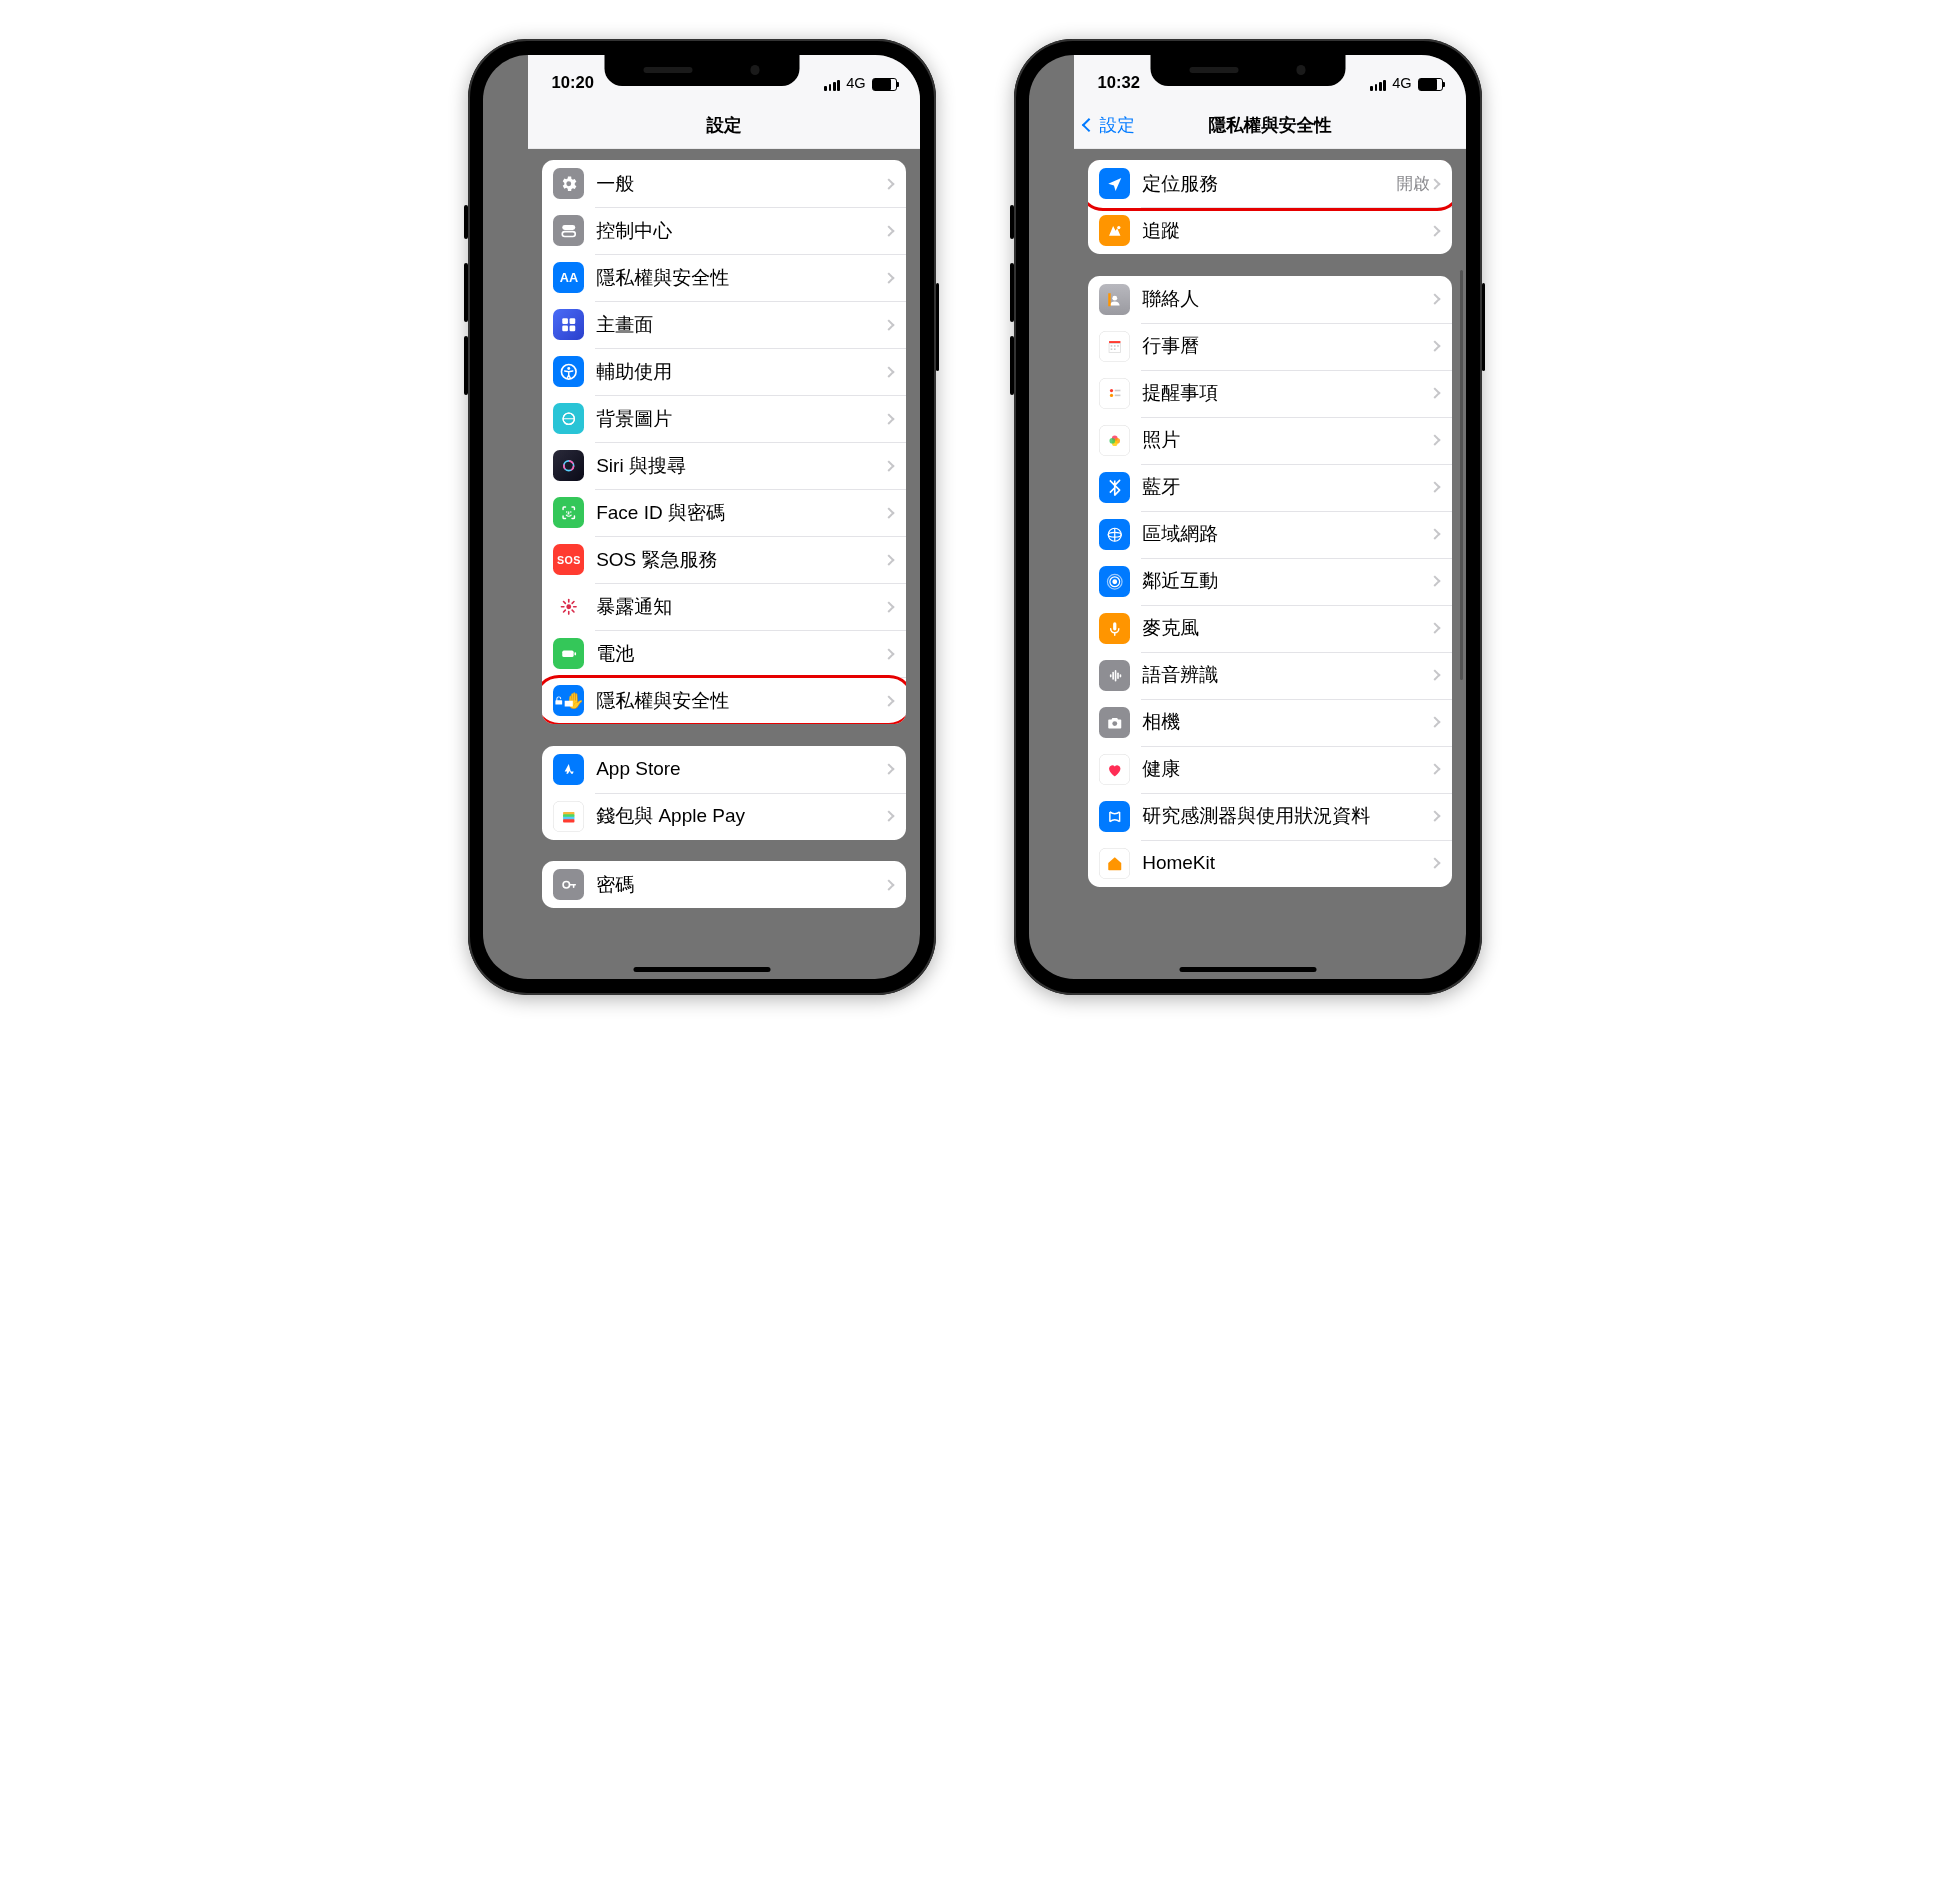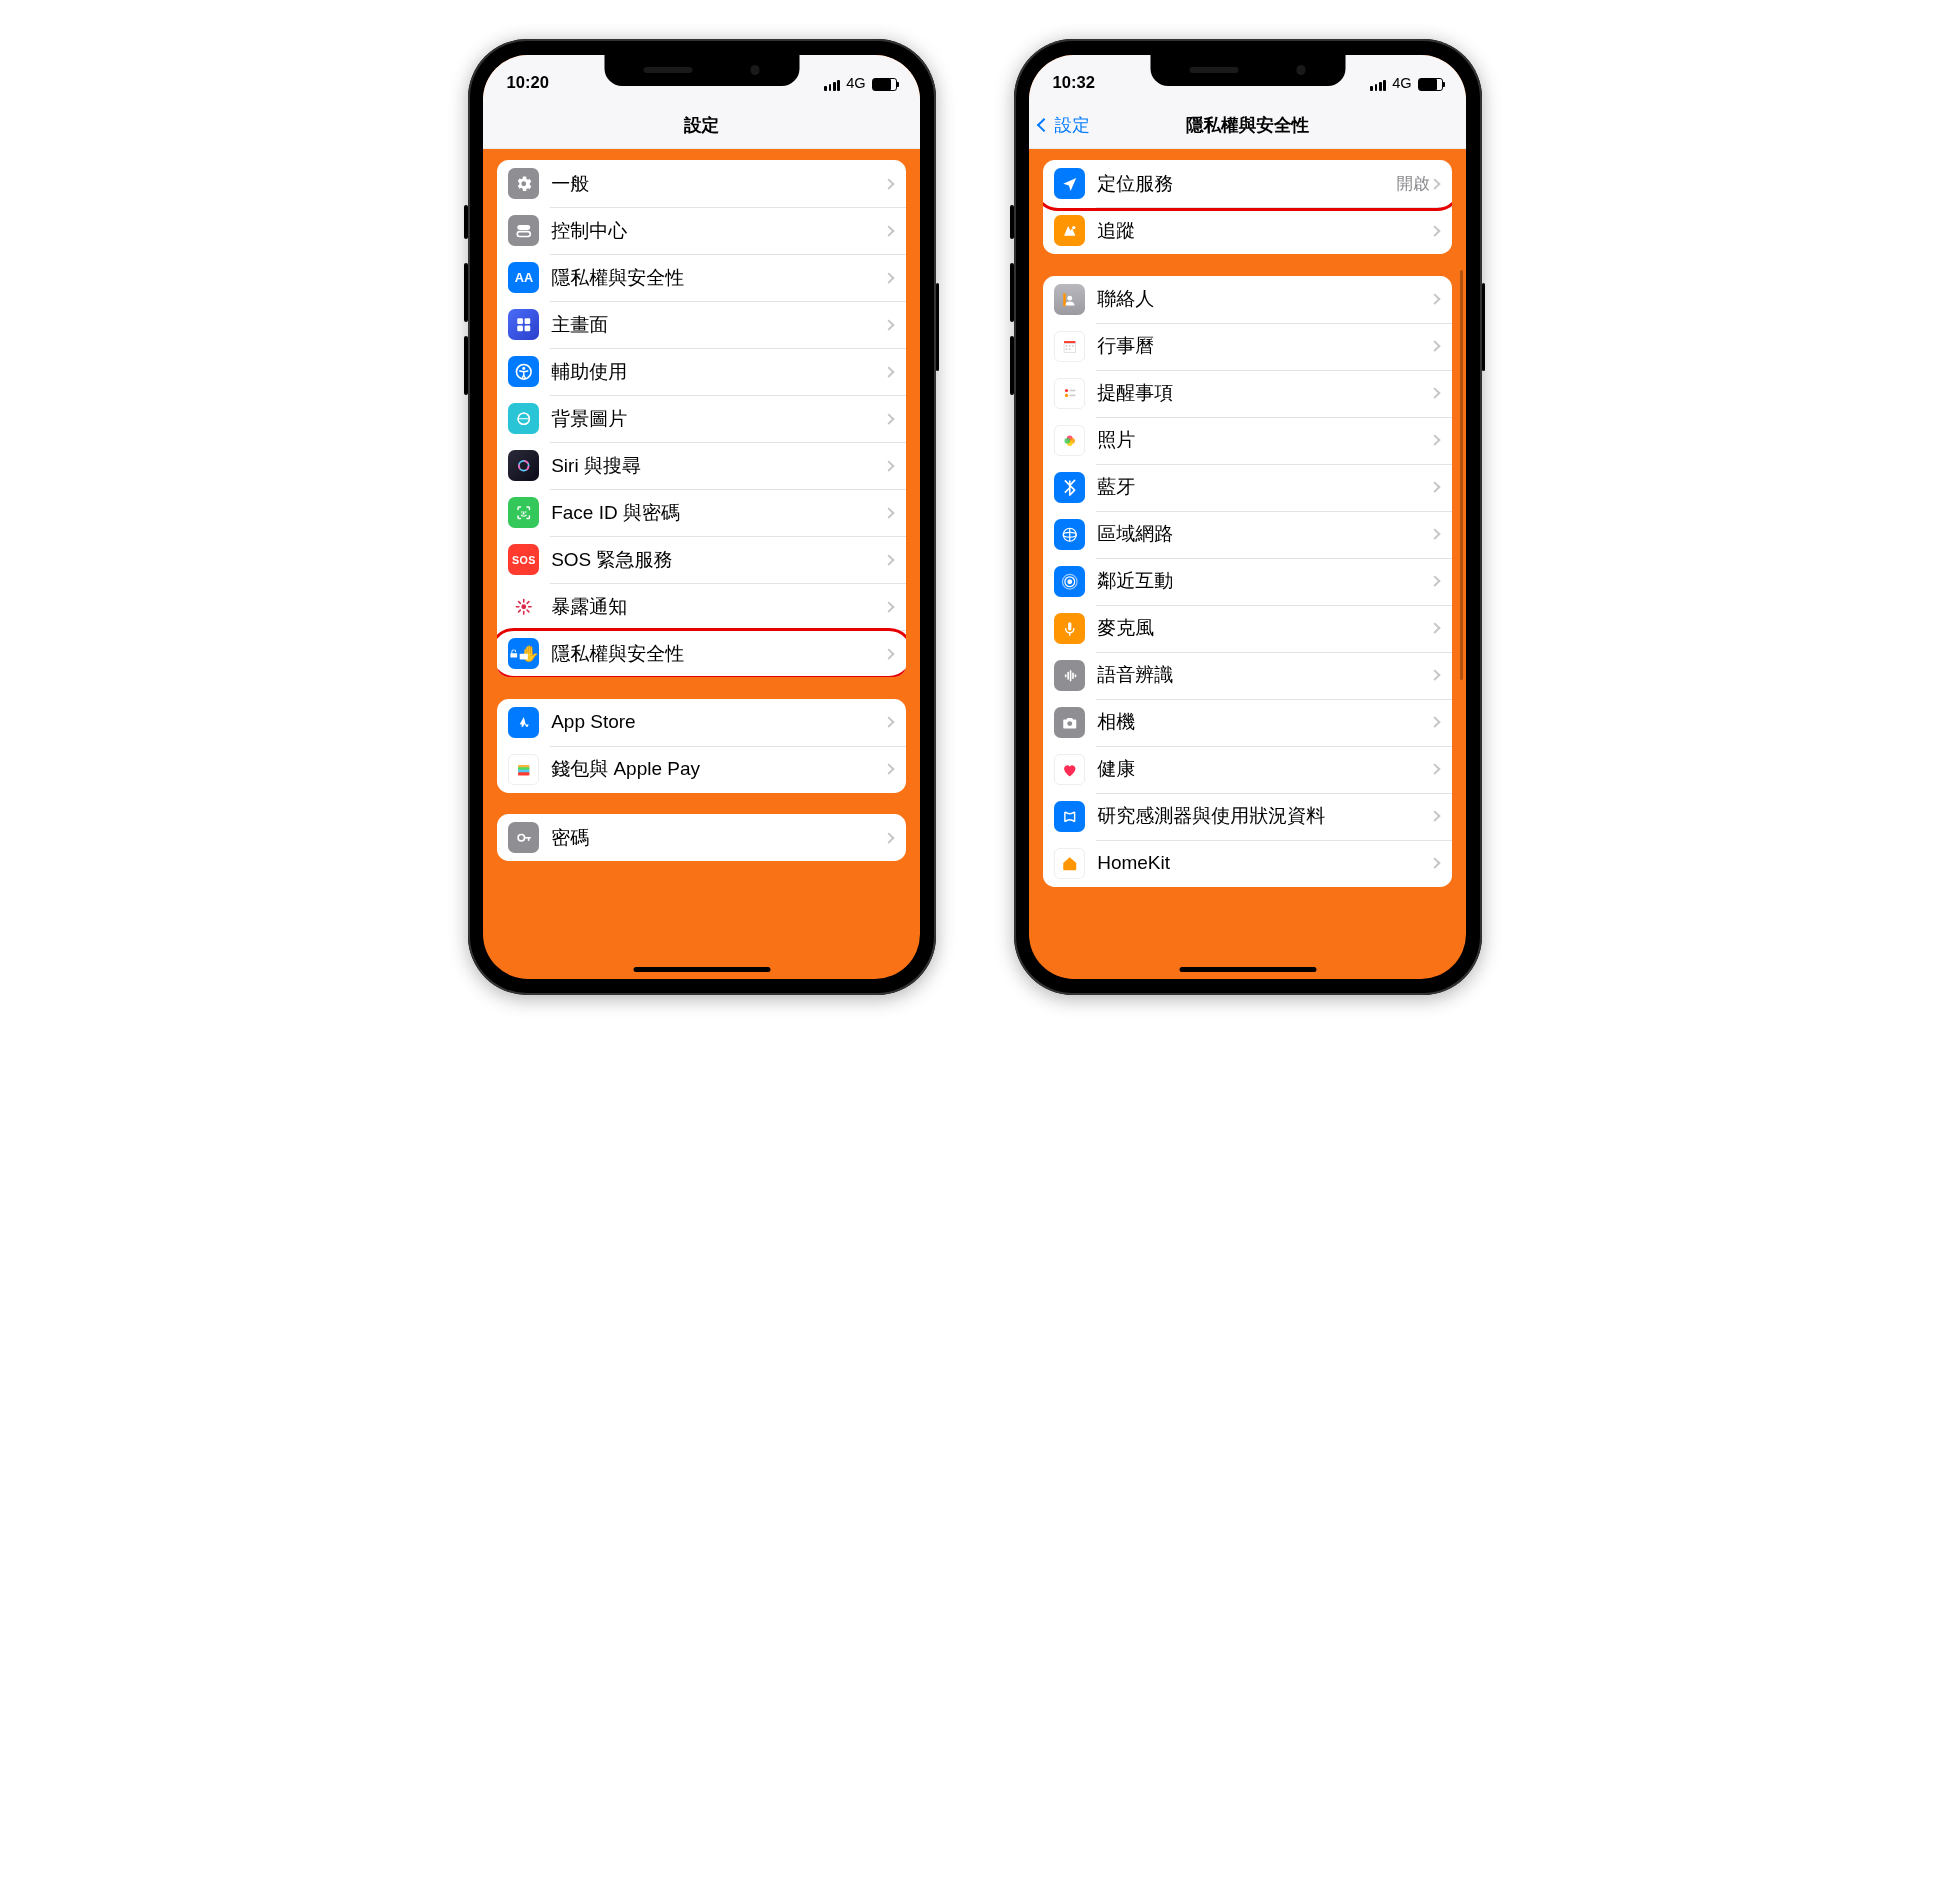--- a/index.html
+++ b/index.html
@@ -20,26 +20,27 @@
     position: relative;
     box-shadow: inset 0 0 0 2px #333, 0 3.9px 19.5px rgba(0,0,0,.3);
   }
   .side-btn { position:absolute; background:#000; border-radius:2.9px; }
   .side-btn.mute { left:-3.9px; top:166px; width:3.9px; height:34px; }
   .side-btn.volu { left:-3.9px; top:224px; width:3.9px; height:59px; }
   .side-btn.vold { left:-3.9px; top:297px; width:3.9px; height:59px; }
   .side-btn.pwr  { right:-3.9px; top:244px; width:3.9px; height:88px; }
   .screen {
     width: 100%; height: 100%;
-    background: #f97316;
+    background: #737373;
     border-radius: 45px;
     overflow: hidden;
     position: relative;
     display: flex;
     flex-direction: column;
+    padding-left: 45px;
   }
   .notch {
     position: absolute;
     top: 0; left: 50%; transform: translateX(-50%);
     width: 195px; height: 31px;
     background: #000;
     border-bottom-left-radius: 17.6px;
     border-bottom-right-radius: 17.6px;
     z-index: 10;
     display:flex; align-items:center; justify-content:center; gap:29px;
@@ -290,20 +291,30 @@
                   <line x1="5.6" y1="5.6" x2="7.8" y2="7.8"></line>
                   <line x1="16.2" y1="16.2" x2="18.4" y2="18.4"></line>
                   <line x1="5.6" y1="18.4" x2="7.8" y2="16.2"></line>
                   <line x1="16.2" y1="7.8" x2="18.4" y2="5.6"></line>
                 </g>
               </svg>
             </span>
           <span class="label">暴露通知</span>
           <span class="chev"></span>
         </div>
+        <div class="row">
+          <span class="icon bg-green">
+              <svg viewBox="0 0 24 24">
+                <rect x="4" y="8" width="14" height="8" rx="2" fill="currentColor"></rect>
+                <rect x="19" y="10" width="2" height="4" rx="1"></rect>
+              </svg>
+            </span>
+          <span class="label">電池</span>
+          <span class="chev"></span>
+        </div>
         <div class="row" style="position:relative">
           <span class="icon bg-blue"><svg viewBox="0 0 24 24">
                 <path d="M7 11V8a5 5 0 0110 0 1 1 0 01-2 0 3 3 0 00-6 0v3h9a1 1 0 011 1v7a1 1 0 01-1 1H6a1 1 0 01-1-1v-7a1 1 0 011-1h1z" fill="currentColor"></path>
                 <path d="M9 8a3 3 0 016 0" fill="none"></path>
                 <path d="M12 3l-7 3v5c0 5 3 8 7 10 4-2 7-5 7-10V6l-7-3z" fill="currentColor" opacity="0"></path>
                 <path d="M12 13a2 2 0 00-1 3.7V19h2v-2.3A2 2 0 0012 13z" fill="#fff" opacity="0"></path>
               </svg><svg viewBox="0 0 24 24" style="position:absolute">
                 <path d="M7 12h10v7H7z" fill="#fff"></path>
                 <path d="M12 13.5c-.8 0-1.5.7-1.5 1.5 0 .6.3 1 .8 1.3V18h1.4v-1.7c.5-.3.8-.7.8-1.3 0-.8-.7-1.5-1.5-1.5z" fill="#007aff" opacity="0"></path>
               </svg>✋</span>

